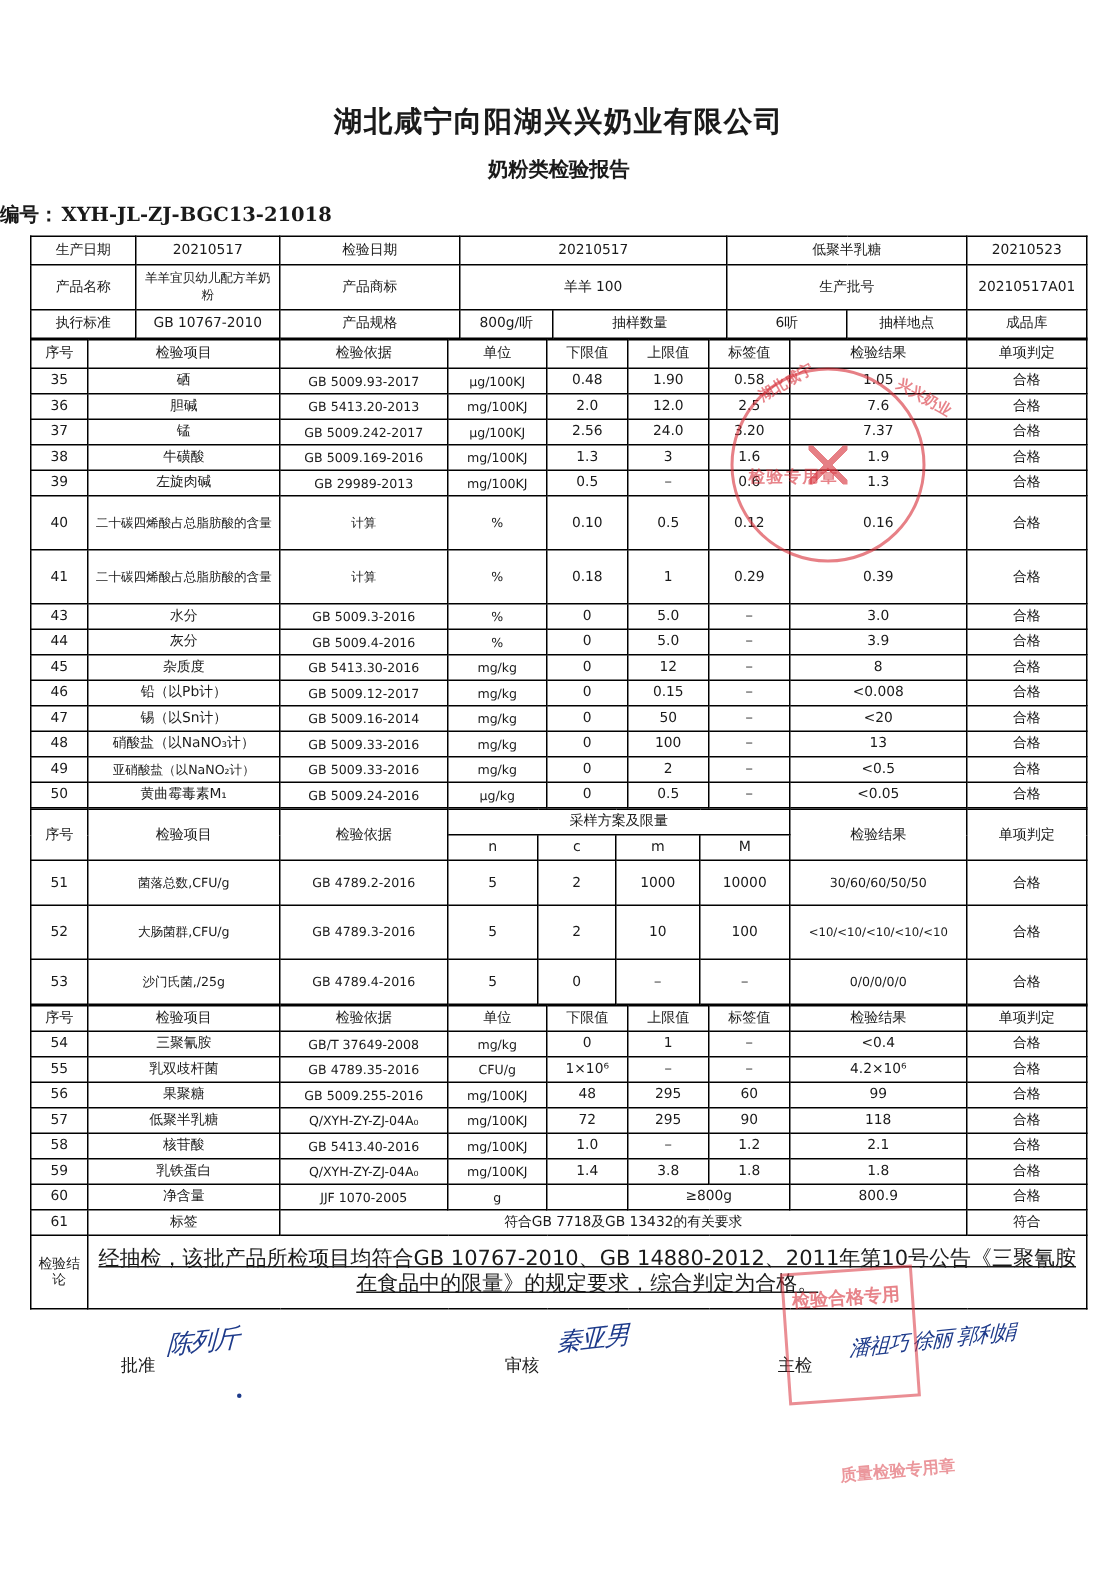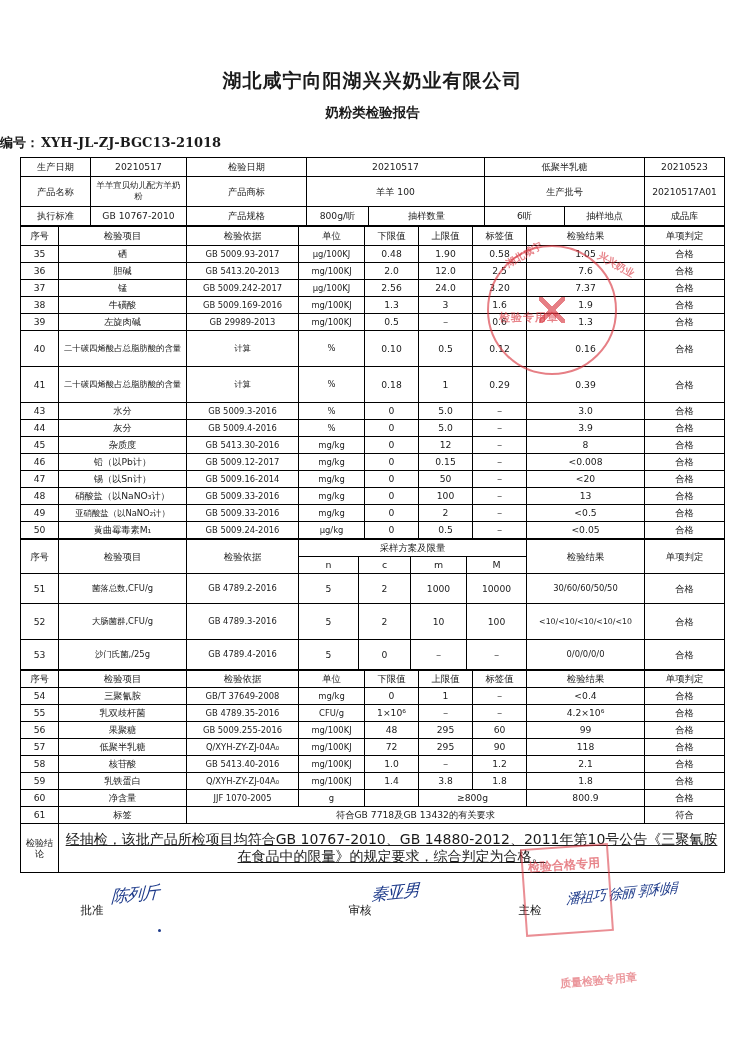--- a/index.html
+++ b/index.html
@@ -91,21 +91,21 @@
     color: #1d3a8a;
     font-size: 17px;
     transform: rotate(-6deg) skewX(-8deg);
     display: inline-block;
     letter-spacing: -1px;
   }
   .sig1 { position: absolute; left: 90px; top: -6px; }
   .sig2 { position: absolute; left: 350px; top: -8px; }
   .sig3 { position: absolute; left: 545px; top: -4px; }
   .sig-base1 { position: absolute; left: 60px; top: 14px; }
-  .sig-base2 { position: absolute; left: 328px; top: 14px; }
+  .sig-base2 { position: absolute; left: 316px; top: 14px; }
   .sig-base3 { position: absolute; left: 498px; top: 14px; }
   .dot {
     position: absolute;
     left: 137px;
     top: 40px;
     width: 3px; height: 3px;
     background: #1d3a8a;
     border-radius: 50%;
   }
   

